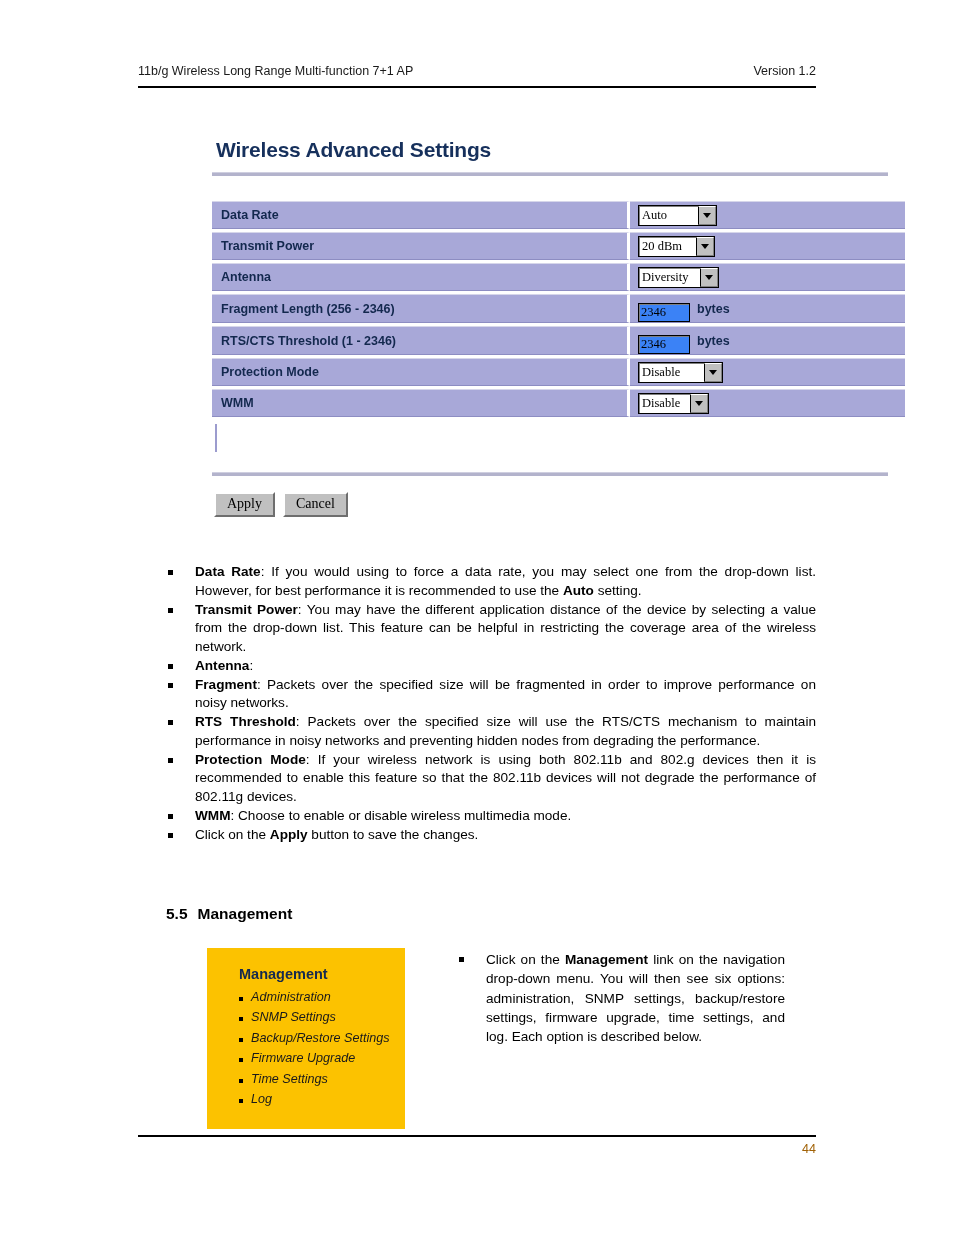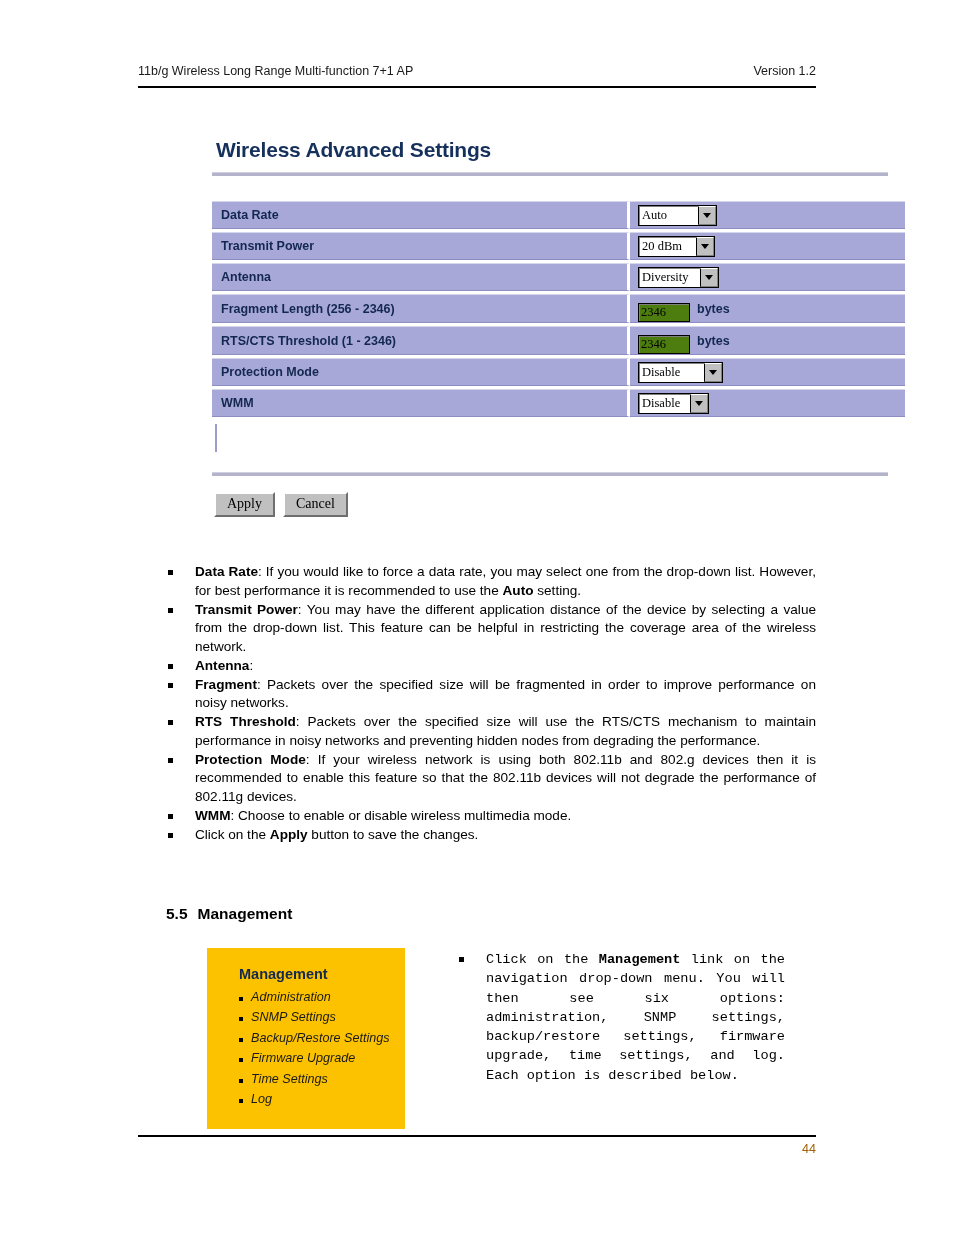--- a/index.html
+++ b/index.html
@@ -134,21 +134,21 @@
   }
   .sel.w-auto .sel-text { width: 52px; }
   .sel.w-dbm  .sel-text { width: 50px; }
   .sel.w-div  .sel-text { width: 54px; }
   .sel.w-prot .sel-text { width: 58px; }
   .sel.w-wmm  .sel-text { width: 44px; }
 
   .txtbox {
     width: 52px;
     height: 19px;
-    background: #4d7c0f;
+    background: #3b82f6;
     border: 1px solid #000000;
     box-shadow: inset 1px 1px 0 #808080;
     font-size: 12.5px;
     font-family: "Liberation Serif", serif;
     color: #000000;
     padding: 0 2px;
     display: flex;
     align-items: center;
     box-sizing: border-box;
     margin-top: 8px;
@@ -271,21 +271,20 @@
     position: absolute;
     left: 0;
     top: 10px;
     width: 4px;
     height: 4px;
     background: #000000;
   }
   .mgmt-note {
     width: 330px;
     padding-top: 2px;
-    font-family: Liberation Mono, monospace;
   }
   .mgmt-note ul.doc-list > li { font-size: 13.6px; line-height: 1.42; }
 
   
   .page-footer {
     position: absolute;
     left: 138px;
     top: 1135px;
     width: 678px;
   }
@@ -405,21 +404,21 @@
   <div class="panel-bottom-rule"></div>
 
   <div class="btn-row">
     <button class="btn">Apply</button>
     <button class="btn">Cancel</button>
   </div>
 </div>
 
 <div class="prose">
   <ul class="doc-list">
-    <li><b>Data Rate</b><span>: If you would like to force a data rate, you may select one from the drop-down list. However, for best performance it is recommended to use the </span><b>Auto</b><span> setting.</span></li>
+    <li><b>Data Rate</b><span>: If you would using to force a data rate, you may select one from the drop-down list. However, for best performance it is recommended to use the </span><b>Auto</b><span> setting.</span></li>
     <li><b>Transmit Power</b><span>: You may have the different application distance of the device by selecting a value from the drop-down list. This feature can be helpful in restricting the coverage area of the wireless network.</span></li>
     <li><b>Antenna</b><span>:</span></li>
     <li><b>Fragment</b><span>: Packets over the specified size will be fragmented in order to improve performance on noisy networks.</span></li>
     <li><b>RTS Threshold</b><span>: Packets over the specified size will use the RTS/CTS mechanism to maintain performance in noisy networks and preventing hidden nodes from degrading the performance.</span></li>
     <li><b>Protection Mode</b><span>: If your wireless network is using both 802.11b and 802.g devices then it is recommended to enable this feature so that the 802.11b devices will not degrade the performance of 802.11g devices.</span></li>
     <li><b>WMM</b><span>: Choose to enable or disable wireless multimedia mode.</span></li>
     <li><span>Click on the </span><b>Apply</b><span> button to save the changes.</span></li>
   </ul>
 </div>
 

